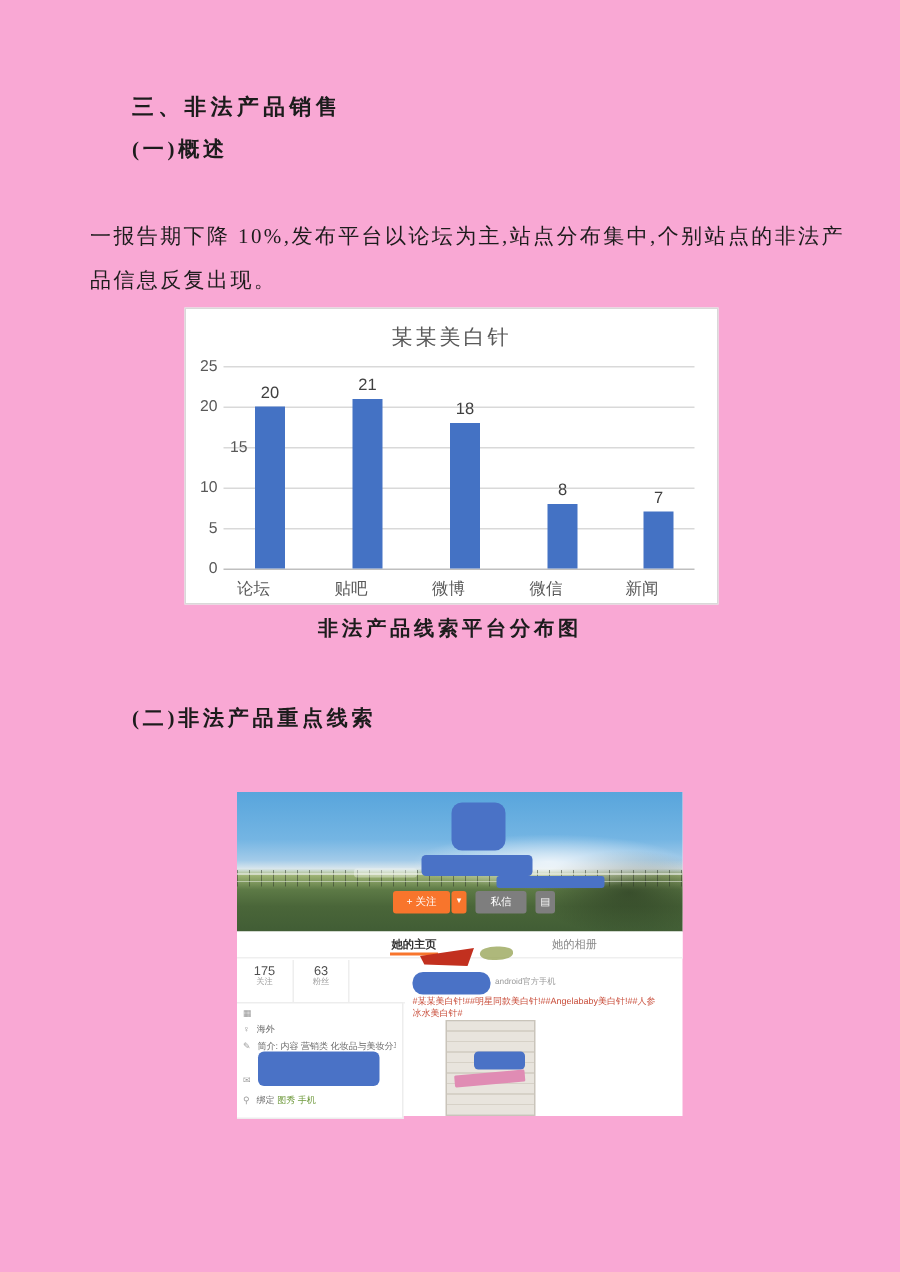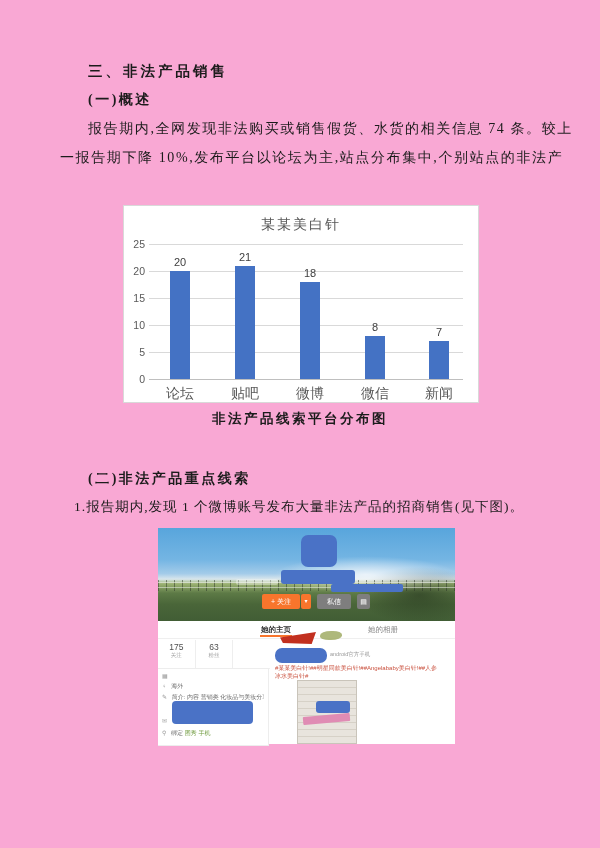--- a/index.html
+++ b/index.html
@@ -15,26 +15,26 @@
 
   
   .chart{left:123px;top:205px;width:354px;height:196px;border:1px solid #d9d9d9;background:#fff;
          font-family:"Liberation Sans","DejaVu Sans",sans-serif;}
   .chart-title{left:0;top:10px;width:100%;text-align:center;font-size:14px;color:#595959;letter-spacing:2px;}
   .plot{left:25px;top:38px;width:314px;height:135px;}
   .grid{left:0;width:314px;height:1px;background:#d9d9d9;}
   .grid.g0{top:0;} .grid.g1{top:27px;} .grid.g2{top:54px;} .grid.g3{top:81px;} .grid.g4{top:108px;}
   .grid.base{top:135px;background:#bfbfbf;}
   .ylab{width:20px;text-align:right;font-size:10.5px;color:#595959;left:-24px;}
-  .ylab.y5{top:-6px;} .ylab.y4{top:21px;} .ylab.y3{top:48px;} .ylab.y2{top:75px;} .ylab.y1{top:102px;} .ylab.y0{top:129px;}
+  .ylab.y5{top:-6px;} .ylab.y4{top:21px;} .ylab.y3{top:48px;margin-left:20px;} .ylab.y2{top:75px;} .ylab.y1{top:102px;} .ylab.y0{top:129px;}
   .bar{bottom:0;width:20px;background:#4472c4;}
   .bar.b0{left:21px;} .bar.b1{left:86px;} .bar.b2{left:151px;} .bar.b3{left:216px;} .bar.b4{left:280px;}
   .bval{width:40px;text-align:center;font-size:11px;color:#404040;}
   .bval.b0{left:11px;} .bval.b1{left:76px;} .bval.b2{left:141px;} .bval.b3{left:206px;} .bval.b4{left:270px;}
-  .cat{top:141px;width:44px;text-align:center;font-size:14px;color:#595959;}
+  .cat{top:141px;width:44px;text-align:left;font-size:11px;color:#595959;}
   .cat.b0{left:9px;} .cat.b1{left:74px;} .cat.b2{left:139px;} .cat.b3{left:204px;} .cat.b4{left:268px;}
 
   
   .weibo{left:158px;top:528px;width:297px;height:216px;background:#fff;
          font-family:"Liberation Sans","DejaVu Sans",sans-serif;}
   .cover{left:0;top:0;width:297px;height:93px;overflow:hidden;
     background:
       radial-gradient(130px 26px at 70% 50%, rgba(255,255,255,.75), rgba(255,255,255,0) 70%),
       radial-gradient(90px 40px at 88% 72%, rgba(30,45,25,.55), rgba(30,45,25,0) 70%),
       linear-gradient(180deg,#58a5dc 0%,#74b5e3 34%,#a3cbe9 49%,#d9e6ec 55%,#9cb273 60%,#5d7a46 70%,#4a6639 82%,#415d35 100%);}
@@ -83,22 +83,22 @@
   .prod-redact{left:18px;top:20px;width:34px;height:12px;border-radius:3px;}
   .pink-strip{left:5px;top:34px;width:47px;height:8px;background:#e08cb4;transform:rotate(-5deg);border-radius:1px;}
 </style>
 </head>
 <body>
 
 <div class="page">
 
   <div class="abs h-sec" style="left:88px;top:62px;">三、非法产品销售</div>
   <div class="abs h-sub" style="left:88px;top:91px;text-align:right;">(一)概述</div>
-  <div class="abs body-line" style="left:88px;top:120px;">报告期内,全网发现非法购买或销售假货、水货的相关信息 74 条。较上</div>
   <div class="abs body-line" style="left:60px;top:149px;">一报告期下降 10%,发布平台以论坛为主,站点分布集中,个别站点的非法产</div>
+  <div class="abs body-line" style="left:60px;top:178px;">品信息反复出现。</div>
 
   <div class="abs chart">
     <div class="abs chart-title">某某美白针</div>
     <div class="abs plot">
       <div class="abs grid g0"></div>
       <div class="abs grid g1"></div>
       <div class="abs grid g2"></div>
       <div class="abs grid g3"></div>
       <div class="abs grid g4"></div>
       <div class="abs grid base"></div>
@@ -126,21 +126,20 @@
       <div class="abs cat b1">贴吧</div>
       <div class="abs cat b2">微博</div>
       <div class="abs cat b3">微信</div>
       <div class="abs cat b4">新闻</div>
     </div>
   </div>
 
   <div class="abs h-sub" style="left:88px;top:470px;">(二)非法产品重点线索</div>
 
   <div class="abs caption" style="top:410px;">非法产品线索平台分布图</div>
-  <div class="abs body-line" style="left:74px;top:498px;font-size:13.5px;letter-spacing:1px;">1.报告期内,发现 1 个微博账号发布大量非法产品的招商销售(见下图)。</div>
 
   <div class="abs weibo">
     <div class="abs cover">
       <div class="abs fence"></div>
     </div>
     <div class="abs cover-faint"></div>
     <div class="abs redact avatar-redact"></div>
     <div class="abs redact name-redact"></div>
     <div class="abs redact sub-redact"></div>
 

